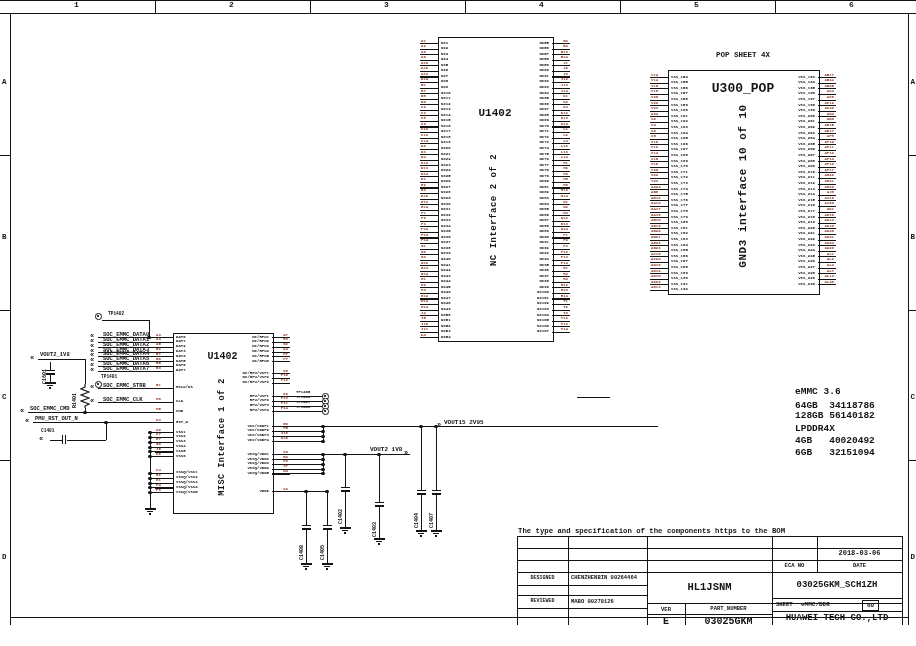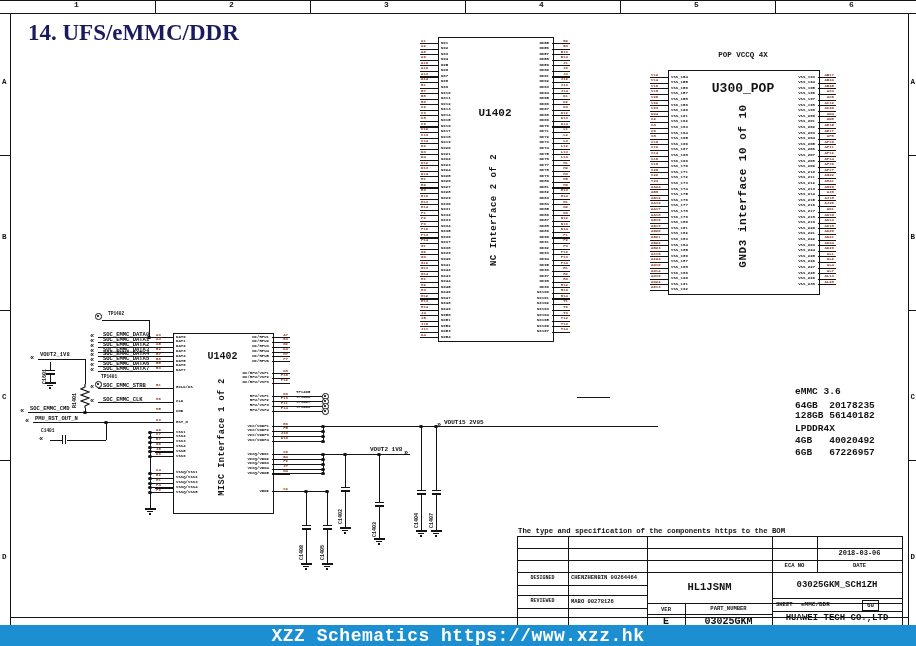--- a/index.html
+++ b/index.html
@@ -36,23 +36,22 @@
   .banner{position:absolute;left:0;top:625px;width:916px;height:21px;background:var(--bannerbg,#1b8fd1);
           display:flex;align-items:center;justify-content:center;z-index:50}
   .banner span{color:#fff;font-size:18px;font-weight:bold;letter-spacing:.5px}
   .sheetno-box{position:absolute;border:1px solid #141414;text-align:center;font-weight:bold}
 </style>
 </head>
 <body>
 
 <div class="sheet" id="canvas">
 
-  <div class="title">14. UFS/eMMC/DDR</div>
 
-  <div class="lbl" style="left:668px;top:51px;width:150px;text-align:center;font-size:7.5px">POP VCCQ 4X</div>
+  <div class="lbl" style="left:668px;top:51px;width:150px;text-align:center;font-size:7.5px">POP SHEET 4X</div>
 
   <span class="lbl net" style="left:103px;top:383px">SOC_EMMC_STRB</span>
   <span class="lbl net" style="left:103px;top:397px">SOC_EMMC_CLK</span>
   <span class="lbl net" style="left:40px;top:352px">VOUT2_1V8</span>
   <span class="lbl net" style="left:30px;top:406px">SOC_EMMC_CMD</span>
   <span class="lbl net" style="left:35px;top:416px">PMU_RST_OUT_N</span>
   <span class="lbl" style="left:444px;top:420px;font-size:6px">VOUT15 2V95</span>
   <span class="lbl" style="left:370px;top:447px;font-size:6px">VOUT2 1V8</span>
 
   <div id="memo"></div>
@@ -69,23 +68,20 @@
   <div class="tb tbc" style="left:772px;top:580px;width:130px;font-size:9px">03025GKM_SCH1ZH</div>
   <div class="tb tbc" style="left:647px;top:606px;width:38px;font-size:5.5px">VER</div>
   <div class="tb tbc" style="left:685px;top:605px;width:87px;font-size:5.5px">PART_NUMBER</div>
   <div class="tb tbc" style="left:647px;top:616px;width:38px;font-size:10px">E</div>
   <div class="tb tbc" style="left:685px;top:616px;width:87px;font-size:10px">03025GKM</div>
   <div class="tb" style="left:776px;top:601px;font-size:5.5px">SHEET</div>
   <div class="tb" style="left:801px;top:600.5px;font-size:6px">eMMC/DDR</div>
   <div class="sheetno-box" style="left:862px;top:599.5px;width:15px;height:9px;font-size:6px;line-height:9px">60</div>
   <div class="tb tbc" style="left:772px;top:612.5px;width:130px;font-size:9px">HUAWEI TECH CO.,LTD</div>
 
-  <div class="banner">
-    <span>XZZ Schematics https://www.xzz.hk</span>
-  </div>
 <div class="wh" style="left: 0px; top: 0px; width: 916px;"></div>
     <div class="wh" style="left: 0px; top: 13px; width: 916px;"></div>
     <div class="wv" style="left: 155px; top: 0px; height: 13px;"></div>
     <div class="wv" style="left: 310px; top: 0px; height: 13px;"></div>
     <div class="wv" style="left: 465px; top: 0px; height: 13px;"></div>
     <div class="wv" style="left: 620px; top: 0px; height: 13px;"></div>
     <div class="wv" style="left: 775px; top: 0px; height: 13px;"></div>
     <div class="wv" style="left: 10px; top: 13px; height: 612px;"></div>
     <div class="wv" style="left: 908px; top: 13px; height: 612px;"></div>
     <div class="wh" style="left: 10px; top: 617px; width: 898px;"></div>
@@ -1433,25 +1429,25 @@
     <div class="lbl" style="left: 296px; top: 405px; font-size: 4px;">TP1408</div>
     <div class="lbl net" style="left: 103px; top: 332px;">SOC_EMMC_DATA0</div>
     <div class="lbl net" style="left: 103px; top: 337px;">SOC_EMMC_DATA1</div>
     <div class="lbl net" style="left: 103px; top: 342px;">SOC_EMMC_DATA2</div>
     <div class="lbl net" style="left: 103px; top: 347px;">SOC_EMMC_DATA3</div>
     <div class="lbl net" style="left: 103px; top: 351px;">SOC_EMMC_DATA4</div>
     <div class="lbl net" style="left: 103px; top: 356px;">SOC_EMMC_DATA5</div>
     <div class="lbl net" style="left: 103px; top: 361px;">SOC_EMMC_DATA6</div>
     <div class="lbl net" style="left: 103px; top: 366px;">SOC_EMMC_DATA7</div>
     <div class="memo" style="top: 387px;">eMMC 3.6</div>
-    <div class="memo" style="top: 401px;">64GB  20178235</div>
+    <div class="memo" style="top: 401px;">64GB  34118786</div>
     <div class="memo" style="top: 411px;">128GB 56140182</div>
     <div class="memo" style="top: 424px;">LPDDR4X</div>
     <div class="memo" style="top: 436px;">4GB   40020492</div>
-    <div class="memo" style="top: 448px;">6GB   67226957</div>
+    <div class="memo" style="top: 448px;">6GB   32151094</div>
     <div class="wh" style="left: 517px; top: 536px; width: 385px;"></div>
     <div class="wh" style="left: 517px; top: 548px; width: 385px;"></div>
     <div class="wh" style="left: 517px; top: 560px; width: 385px;"></div>
     <div class="wh" style="left: 517px; top: 572px; width: 385px;"></div>
     <div class="wh" style="left: 517px; top: 585px; width: 130px;"></div>
     <div class="wh" style="left: 517px; top: 595px; width: 130px;"></div>
     <div class="wh" style="left: 517px; top: 608px; width: 130px;"></div>
     <div class="wh" style="left: 647px; top: 603px; width: 255px;"></div>
     <div class="wh" style="left: 647px; top: 614px; width: 125px;"></div>
     <div class="wh" style="left: 772px; top: 598px; width: 130px;"></div>

